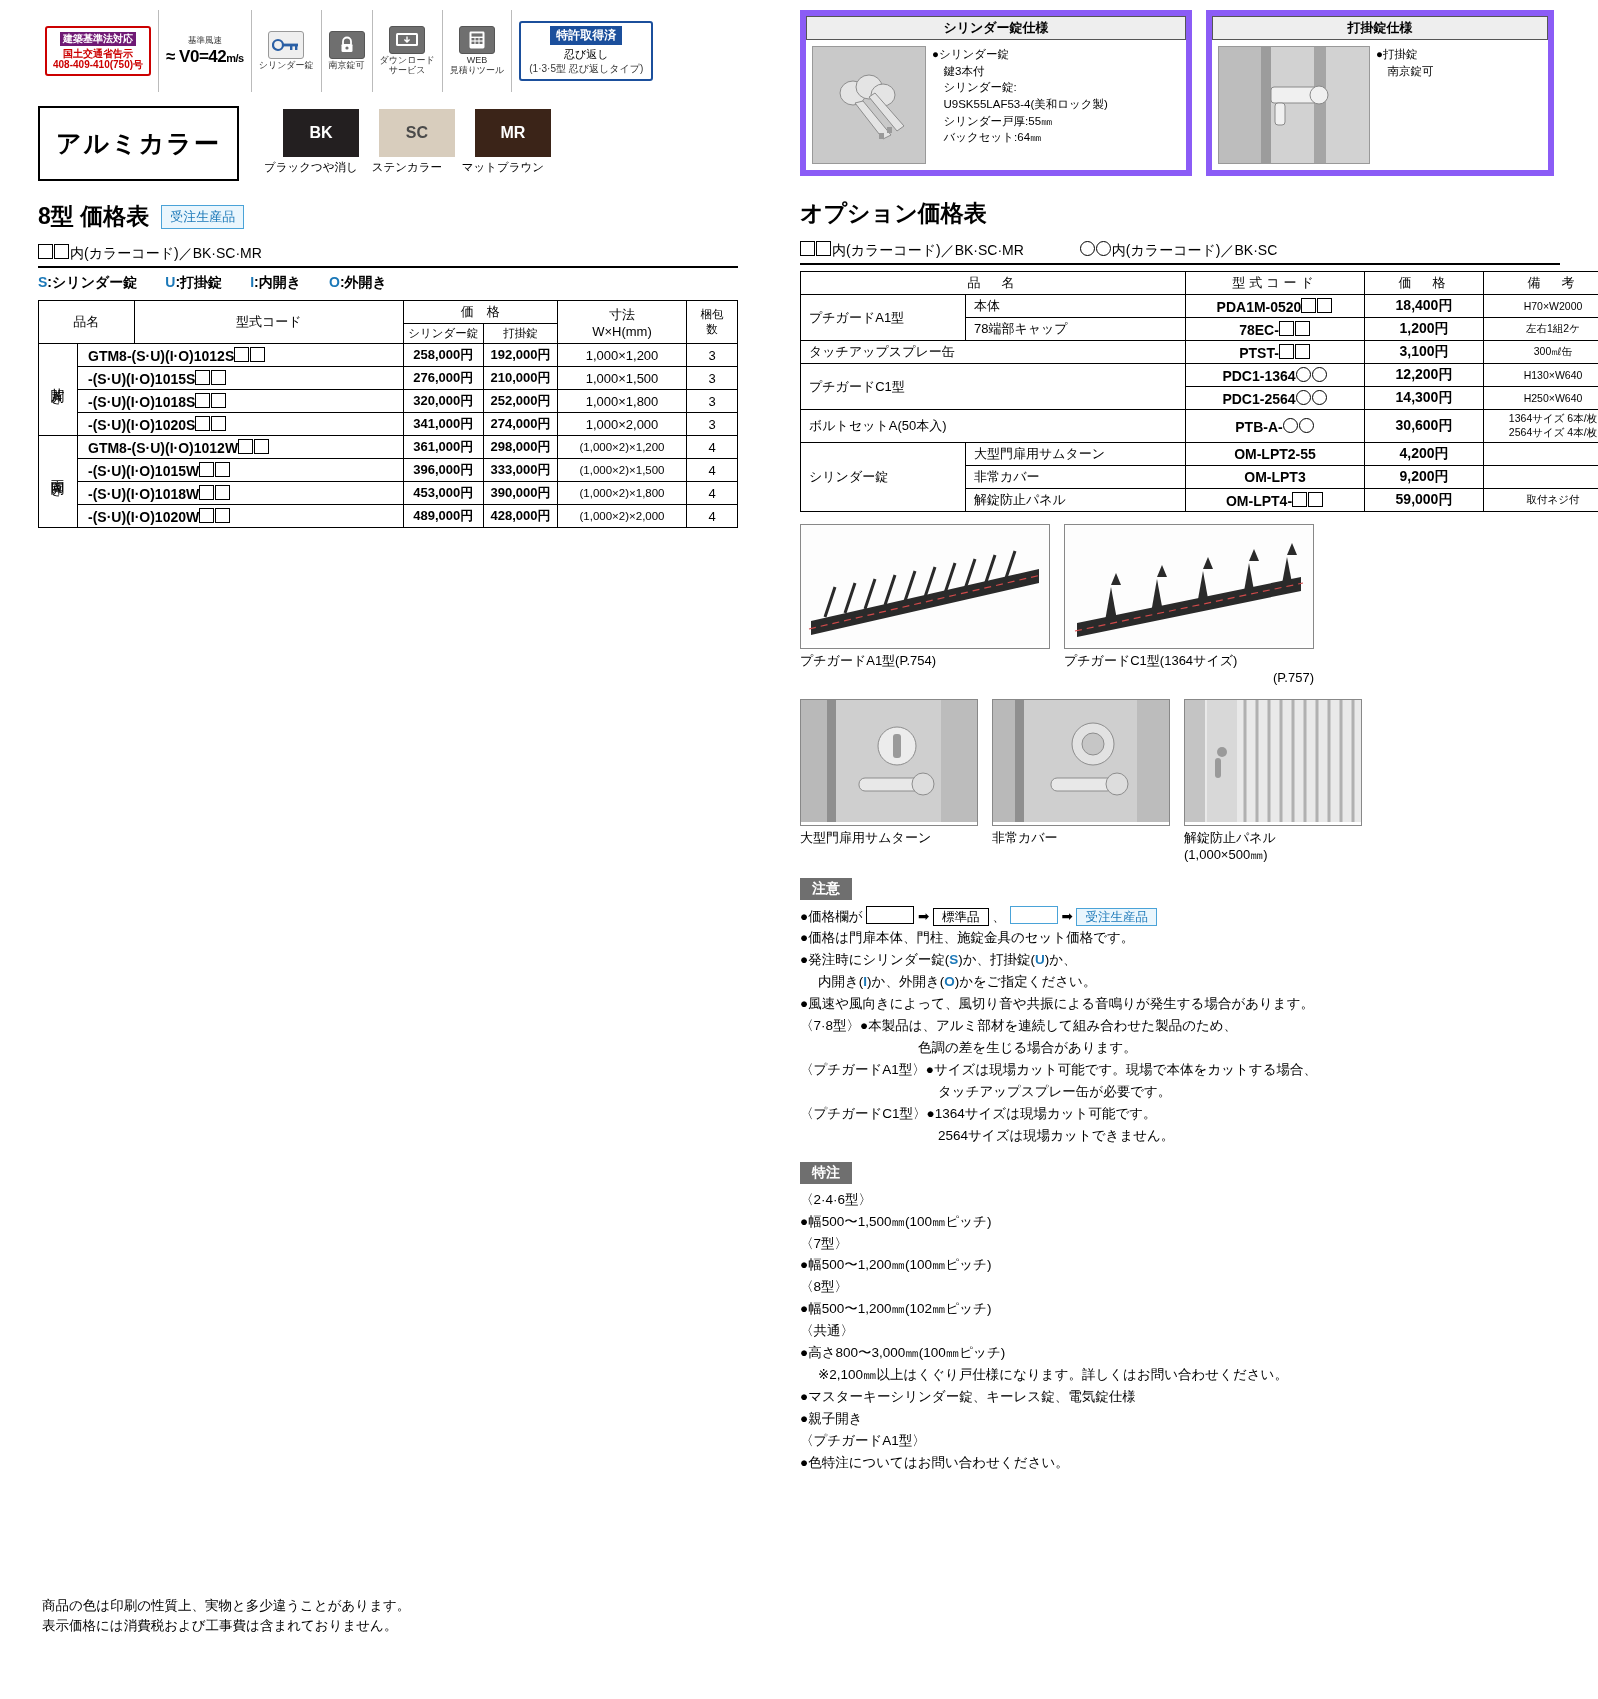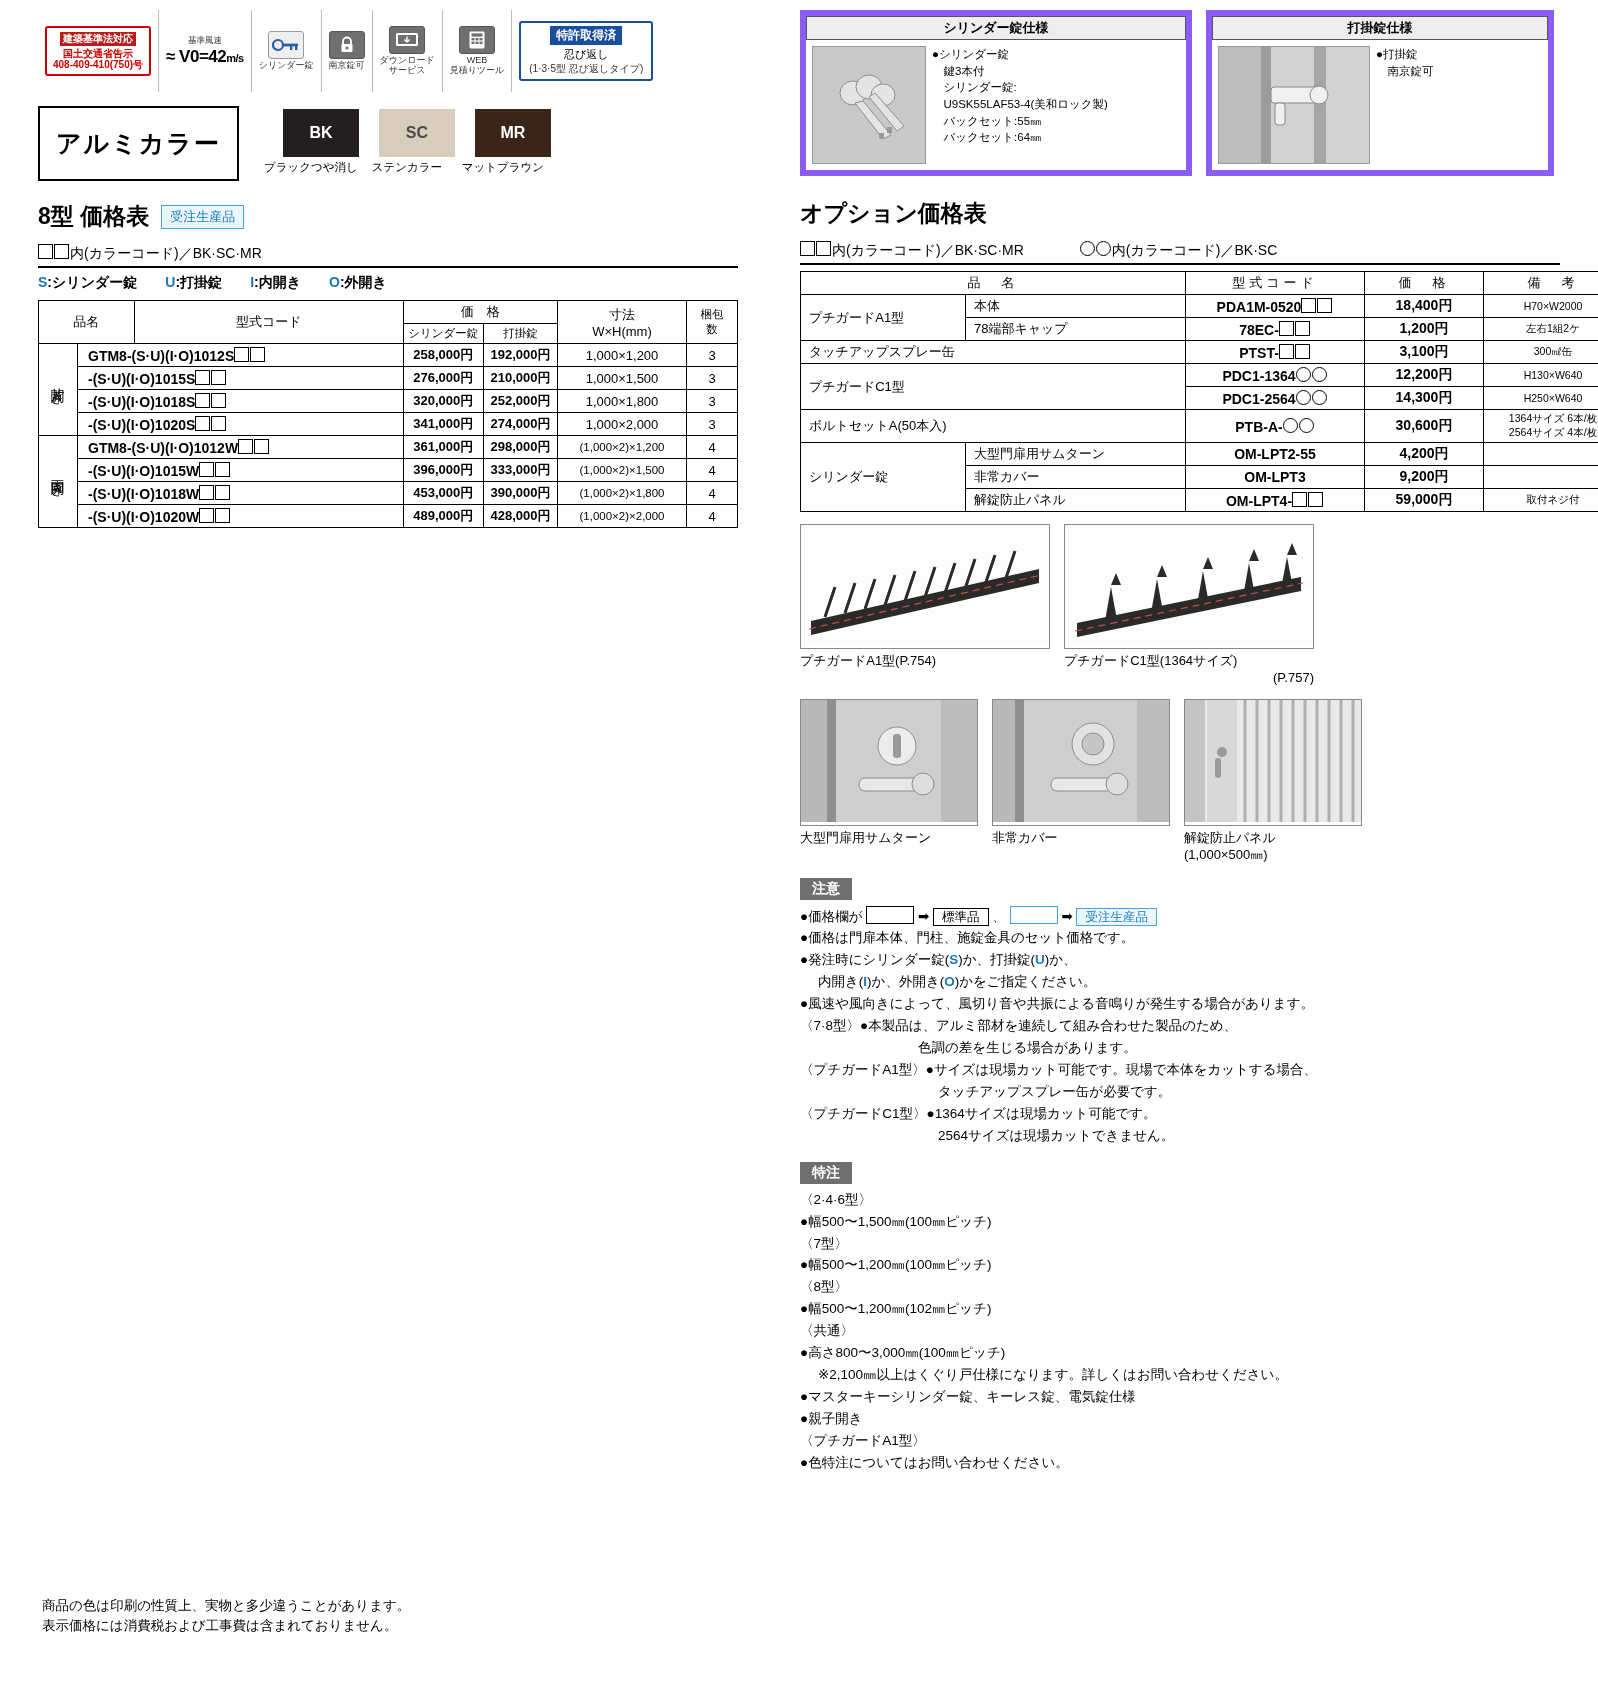--- a/index.html
+++ b/index.html
@@ -14,21 +14,21 @@
   .page{position:relative;width:1598px;height:1699px;}
   .col-left{position:absolute;left:38px;top:10px;width:700px;}
   .col-right{position:absolute;left:800px;top:10px;width:760px;}
 
   
   .iconbar{display:flex;align-items:stretch;gap:0;height:82px;}
   .ib-cell{display:flex;flex-direction:column;align-items:center;justify-content:center;
            padding:2px 7px;border-right:1px solid #bbb;}
   .ib-cell:last-child{border-right:none;}
   .ib-red{border:2px solid #cc0000;border-radius:3px;padding:3px 6px;text-align:center;line-height:1.15;}
-  .ib-red .t1{background:#b91c1c;color:#fff;font-size:10px;padding:1px 3px;display:inline-block;font-weight:bold;}
+  .ib-red .t1{background:#701a75;color:#fff;font-size:10px;padding:1px 3px;display:inline-block;font-weight:bold;}
   .ib-red .t2{color:#cc0000;font-size:10px;font-weight:bold;margin-top:2px;}
   .ib-red .t3{color:#cc0000;font-size:10px;font-weight:bold;}
   .ib-sub{font-size:9px;color:#333;margin-top:2px;text-align:center;line-height:1.1;}
   .ib-wind .lbl{font-size:8.5px;color:#333;}
   .ib-wind .val{font-size:17px;font-weight:bold;letter-spacing:-.5px;}
   .ib-wind .val .ms{font-size:11px;}
   .ib-icon{width:34px;height:26px;border-radius:3px;display:flex;align-items:center;justify-content:center;
            background:#e8e8e8;border:1px solid #999;}
   .ib-icon.dark{background:#6f6f6f;border-color:#555;color:#fff;}
   .ib-icon.key{background:#efefef;}
@@ -318,21 +318,21 @@
                   <rect x="66" y="86" width="5" height="6"></rect>
                   <rect x="74" y="80" width="5" height="6"></rect>
                 </g>
             </svg>
           </div>
           <div class="fig-txt">
             <div>●シリンダー錠</div>
             <div>　鍵3本付</div>
             <div>　シリンダー錠:</div>
             <div>　U9SK55LAF53-4(美和ロック製)</div>
-            <div>　バックセット:55㎜</div>
+            <div>　シリンダー戸厚:55㎜</div>
             <div>　バックセット:64㎜</div>
           </div>
         </div>
       </div>
 
       <div class="figbox" style="width:336px">
         <div class="figcap">打掛錠仕様</div>
         <div class="fig-inner">
           <div class="fig-img" style="width:150px;height:116px">
             <svg width="150" height="116" viewBox="0 0 150 116">

